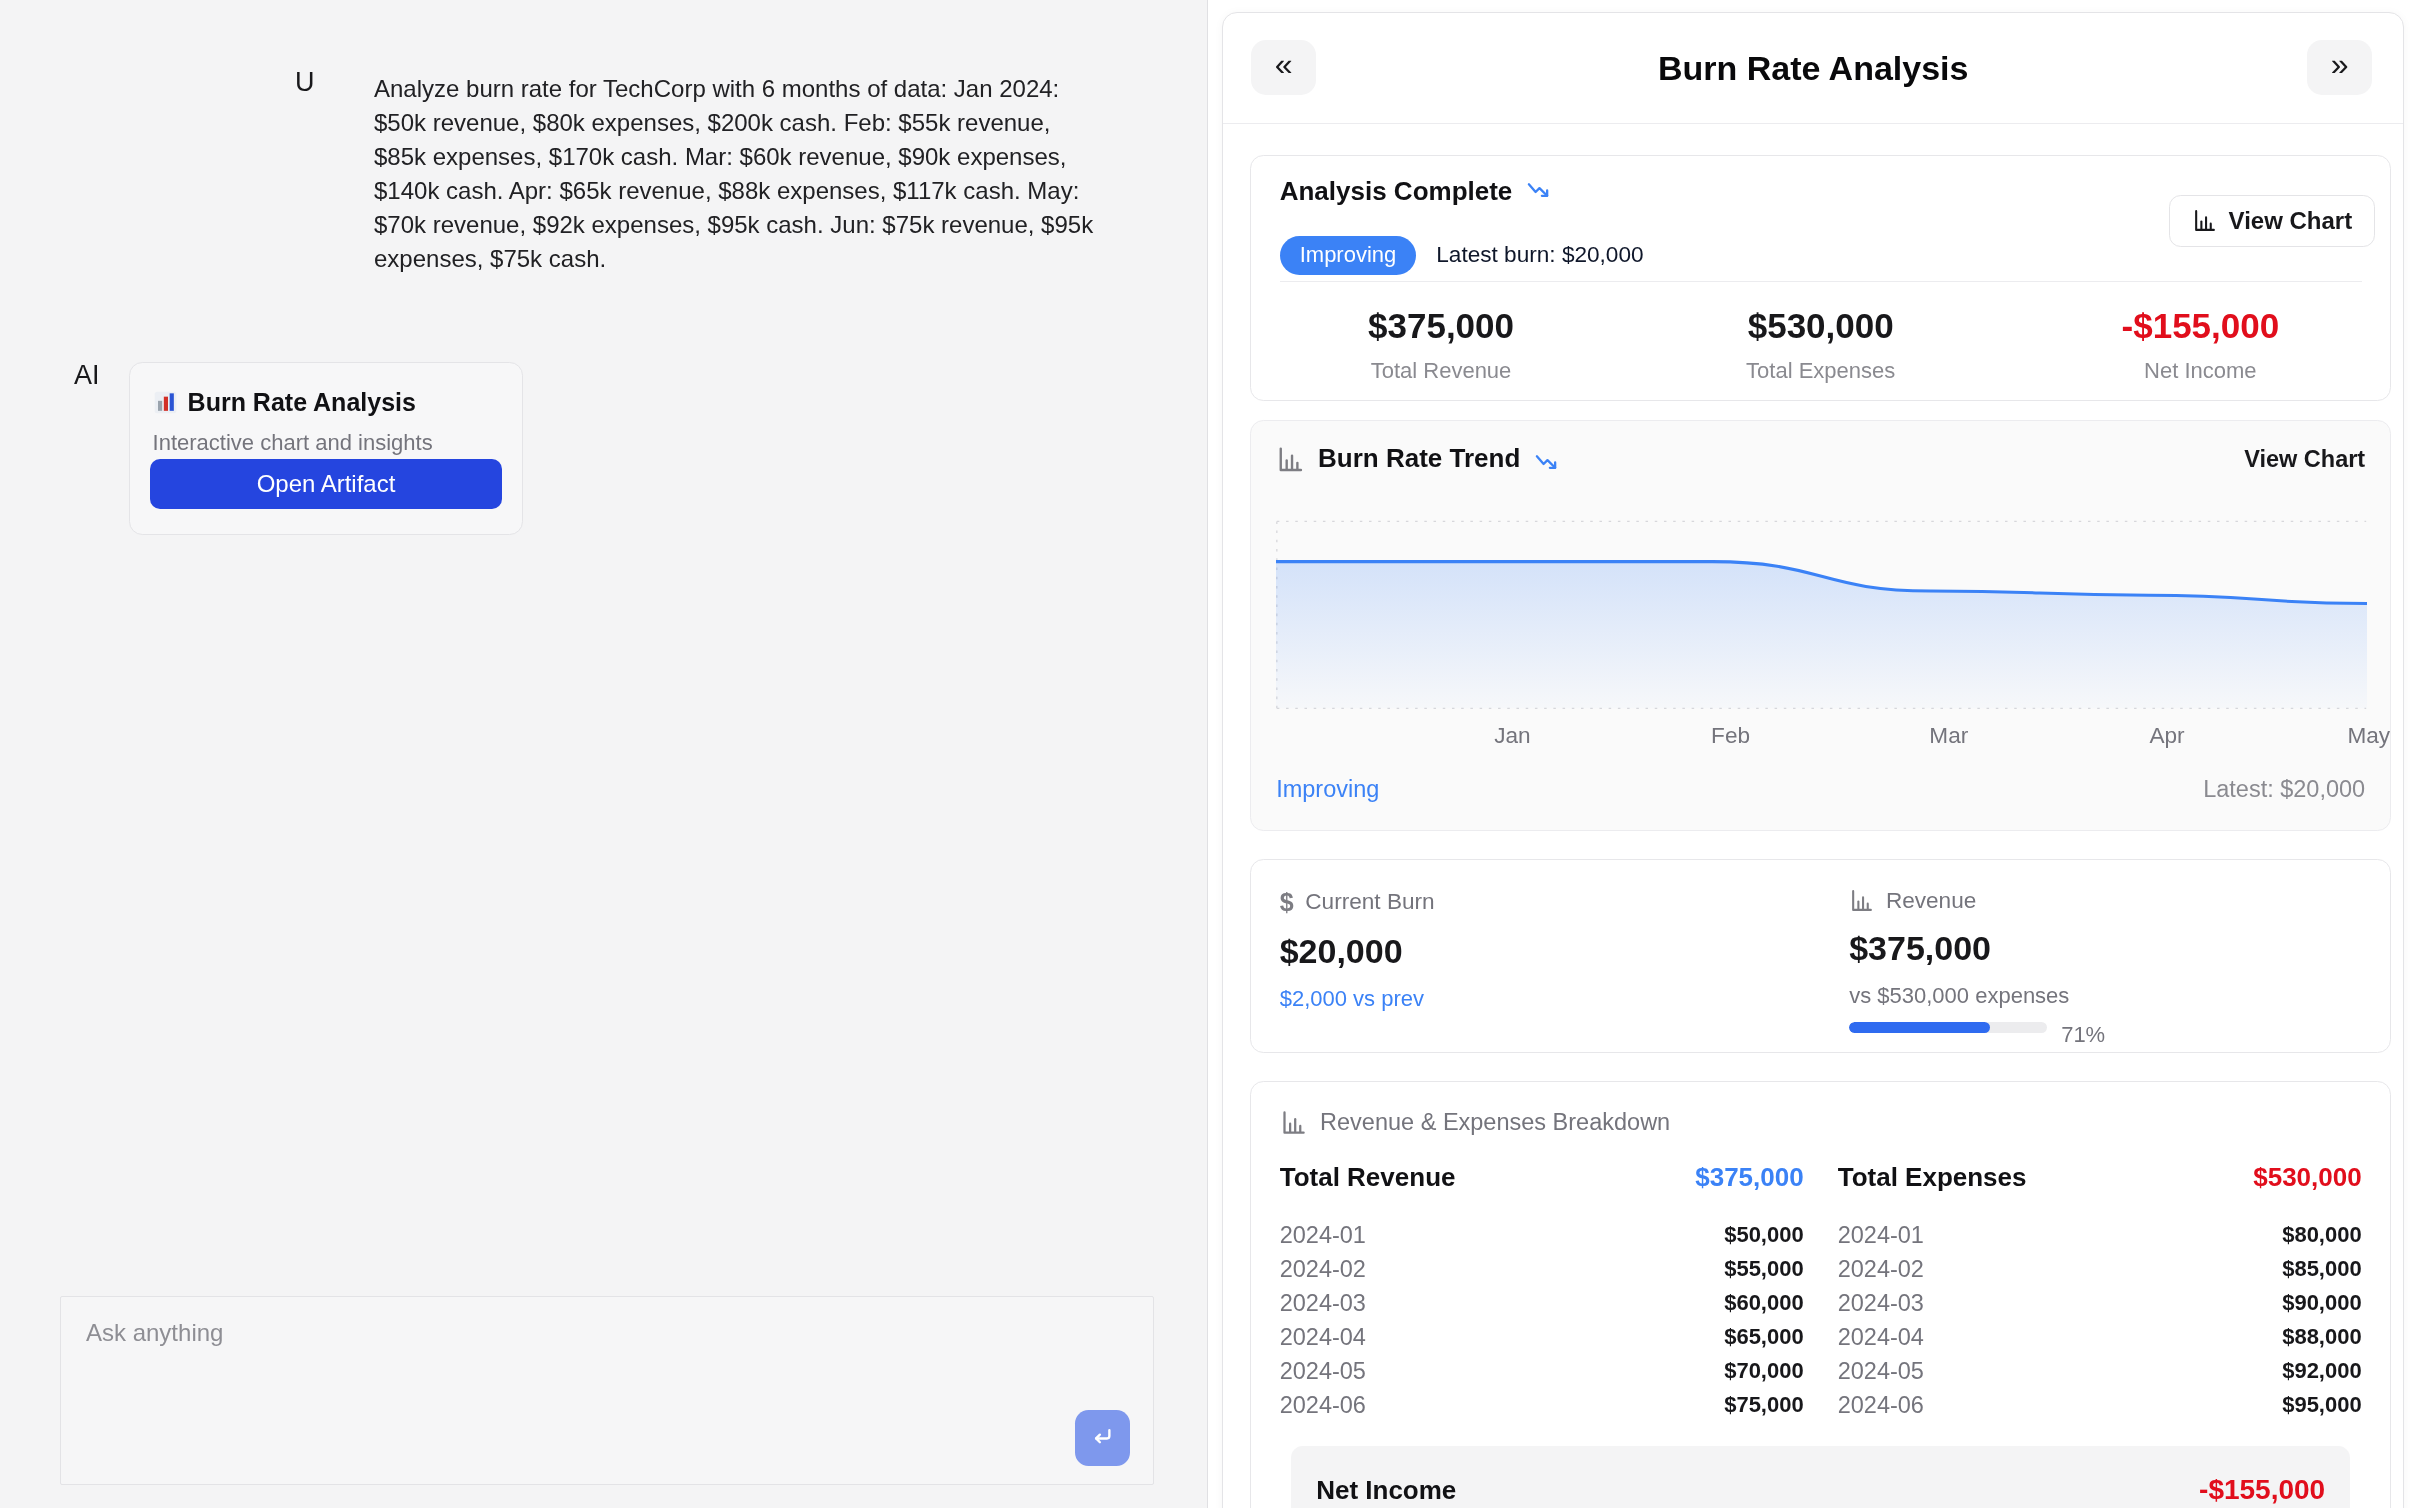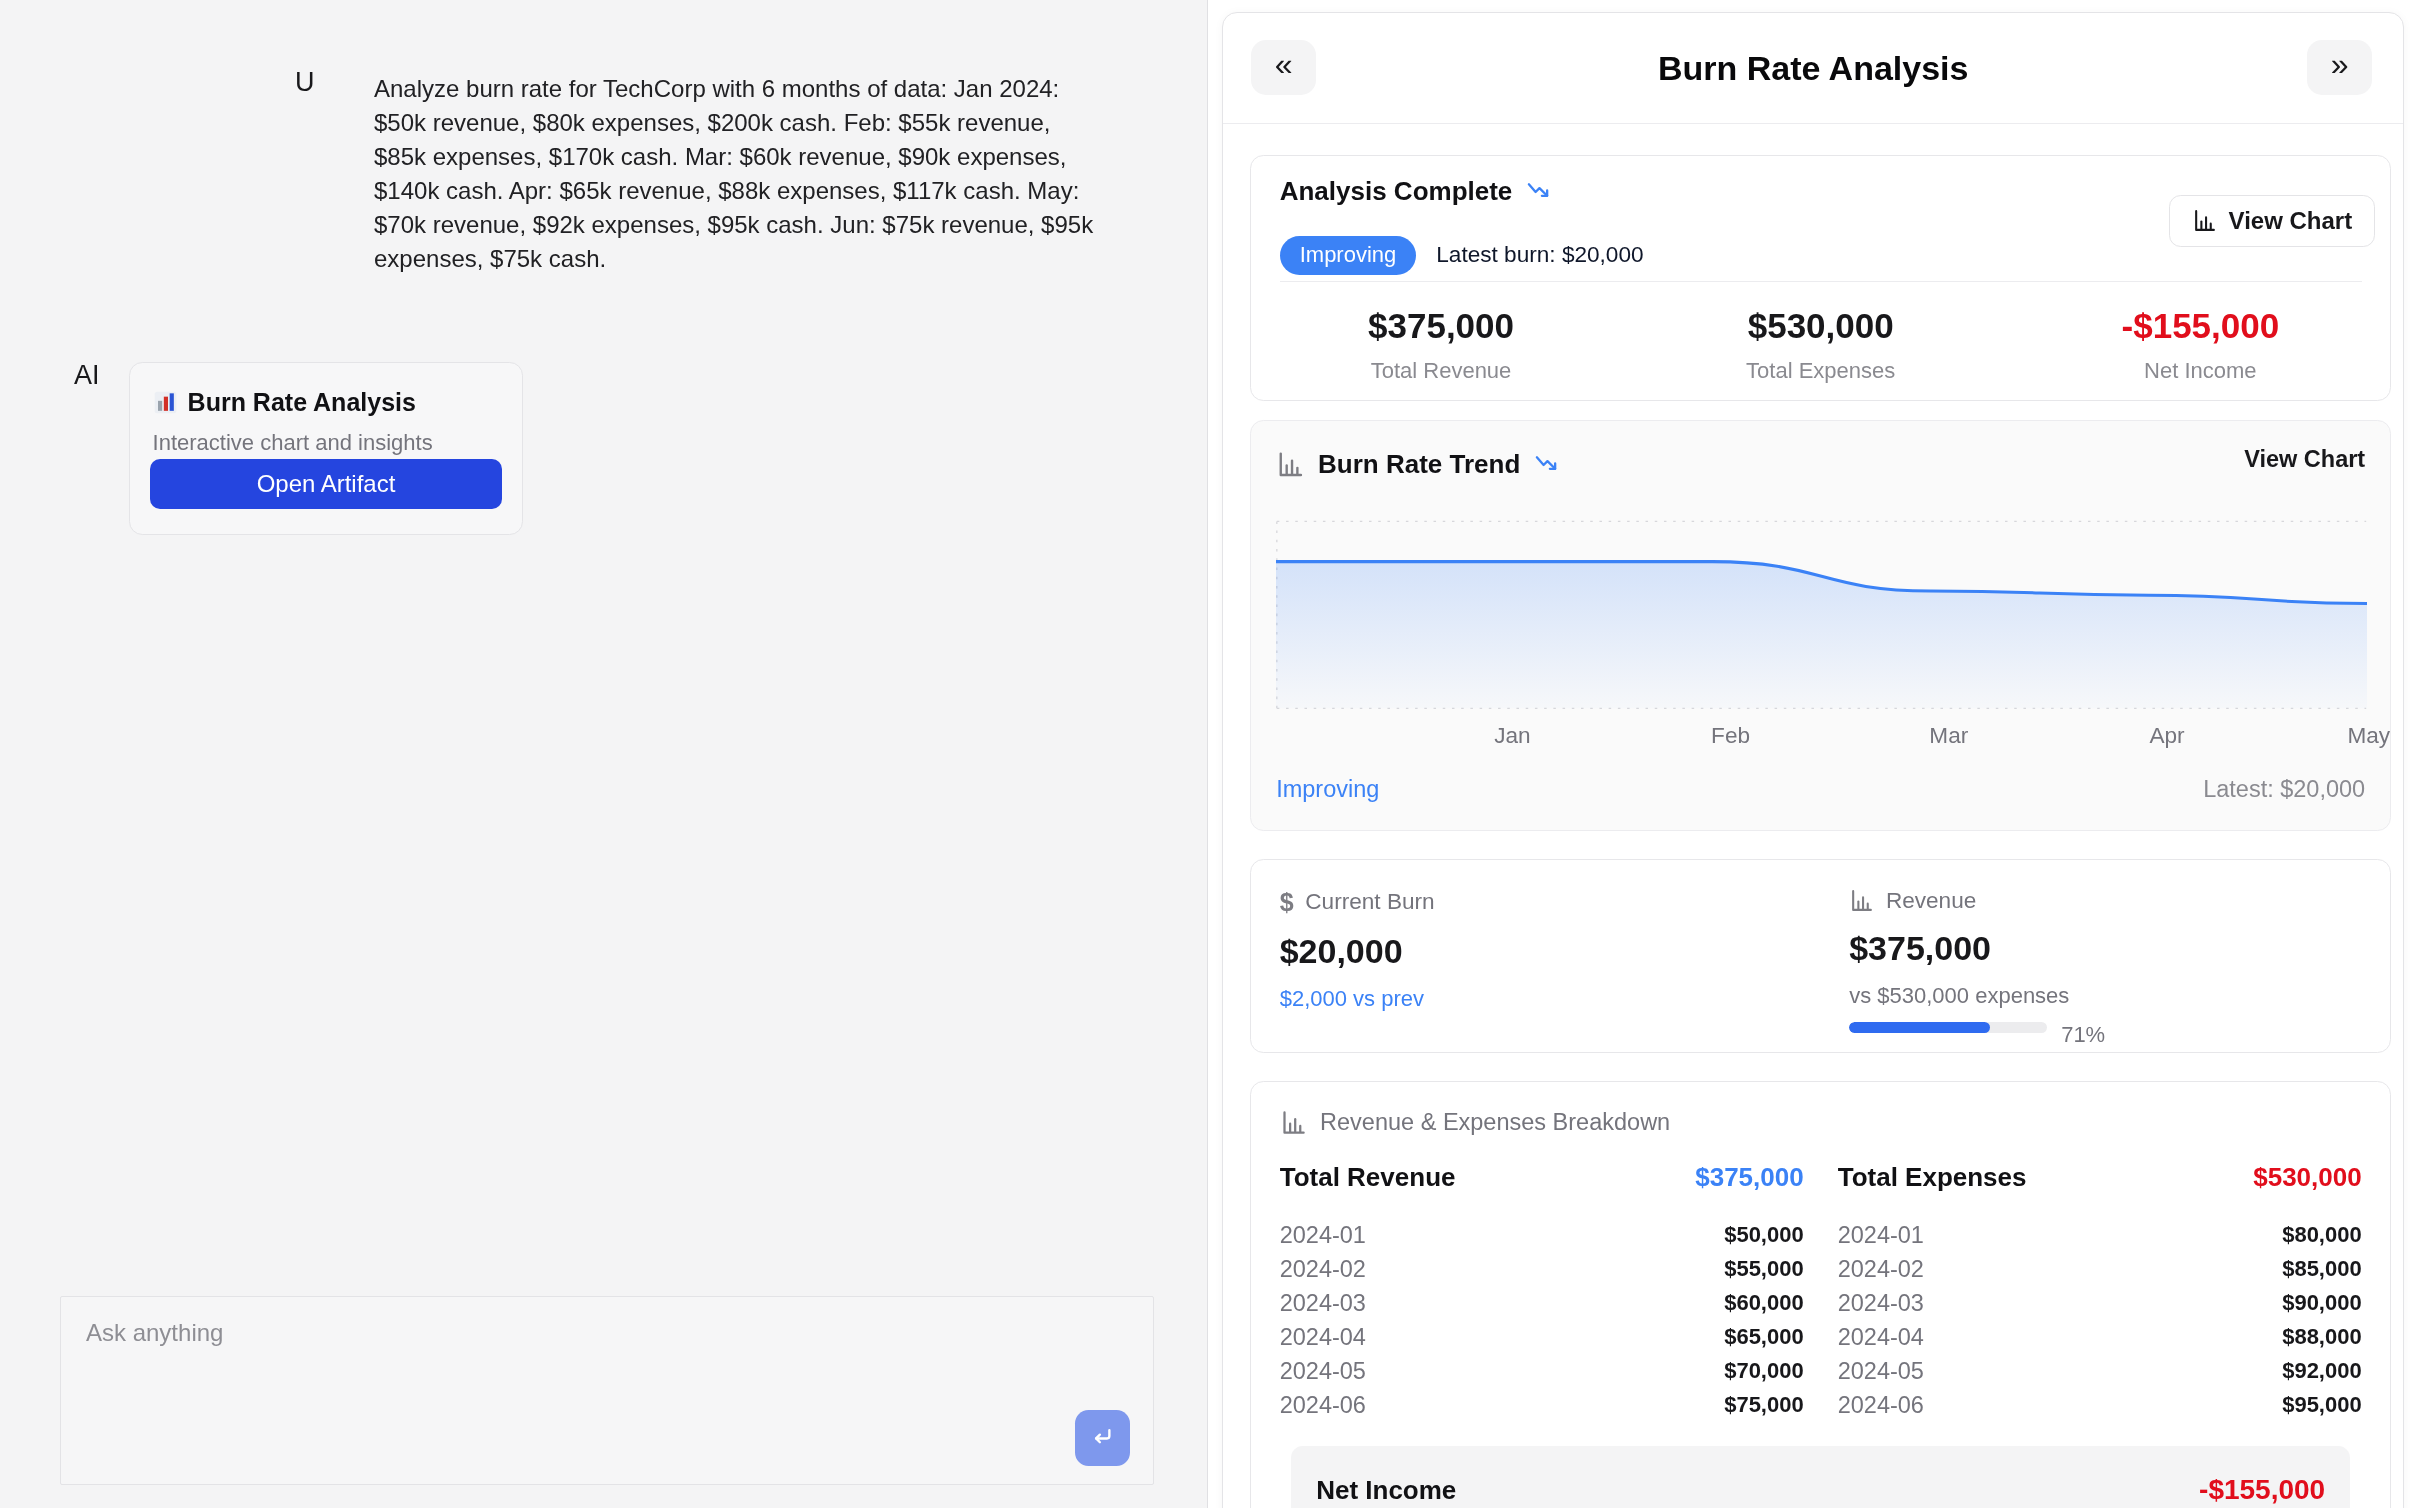--- a/index.html
+++ b/index.html
@@ -65,21 +65,21 @@
                     gap:11.7px; padding:0 22px; font-size:24px; font-weight:600; color:#18181b;
                     font-family:inherit; cursor:pointer; }
   .summary-divider { position:absolute; left:28.5px; right:28.5px; top:125px; height:0; border-top:1.7px solid #ececef; }
   .stats-row { position:absolute; left:0; right:0; top:139px; display:flex; }
   .stat { flex:1; text-align:center; }
   .stat-value { font-size:35px; font-weight:700; color:#18181b; margin-top:11.7px; }
   .stat-value.red { color:#e10e1c; }
   .stat-label { font-size:22px; color:#8a8a90; margin-top:11.7px; }
 
   
-  .trend-head { position:absolute; left:25px; top:22px; display:flex; align-items:center; gap:13.4px;margin-top:6px; }
+  .trend-head { position:absolute; left:25px; top:22px; display:flex; align-items:flex-end; gap:13.4px; }
   .trend-heading { font-size:26px; font-weight:700; color:#111114; }
   .trend-viewchart { position:absolute; right:25px; top:25px; font-size:23.5px; font-weight:600; color:#18181b; cursor:pointer; }
   .trend-chart { position:absolute; left:25px; top:92px; width:1091px; height:218px; }
   .x-labels { position:absolute; left:43px; top:302px; width:1091px; height:28.5px; }
   .x-label { position:absolute; transform:translateX(-50%); font-size:22.6px; color:#74747c; }
   .trend-footer-left { position:absolute; left:25px; bottom:27px; font-size:23.5px; color:#3b82f6; }
   .trend-footer-right { position:absolute; right:25px; bottom:27px; font-size:23.5px; color:#8a8a90; }
 
   
   .metrics-grid { position:absolute; inset:0; display:flex; }

